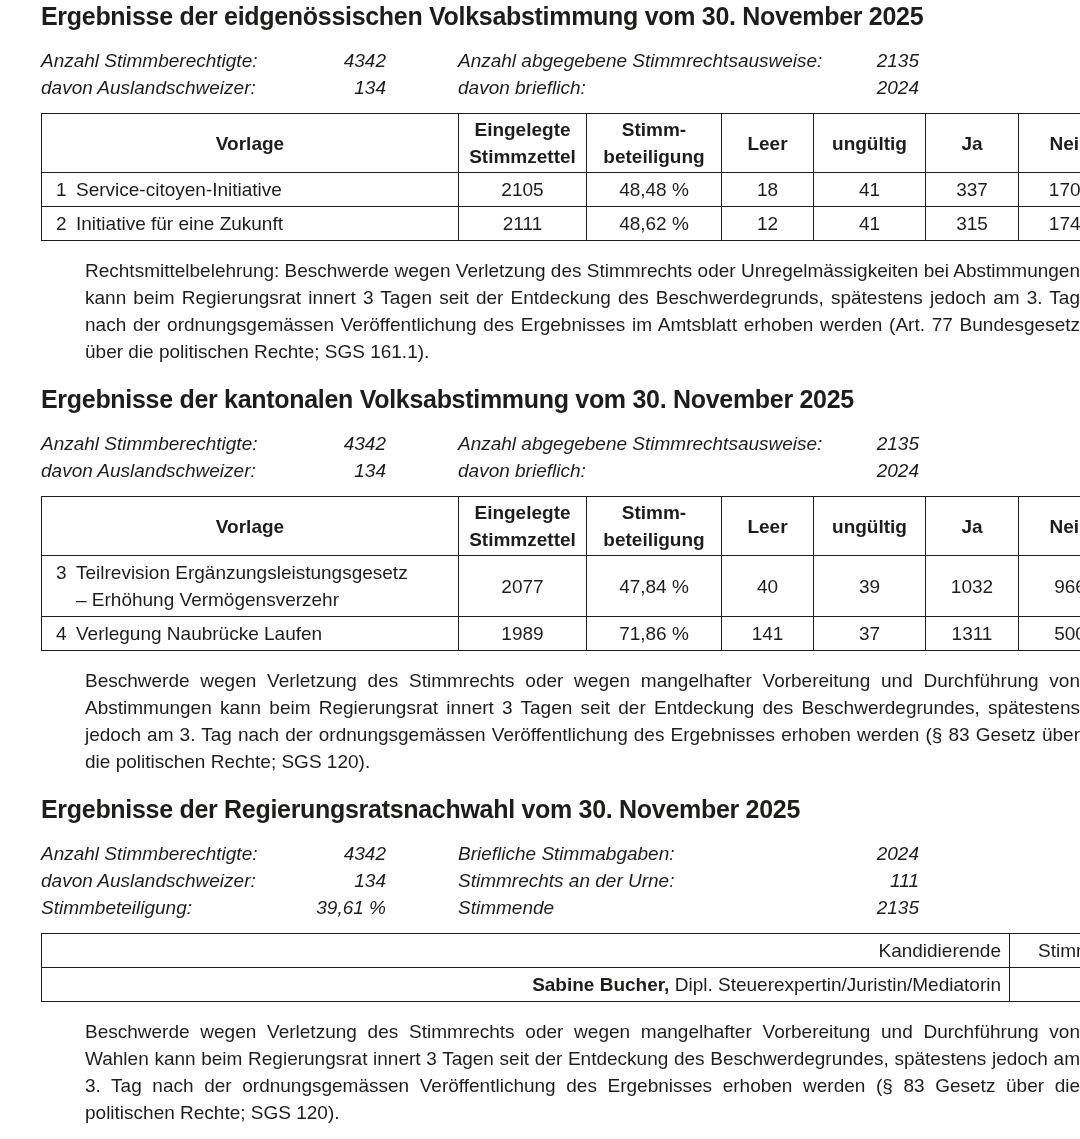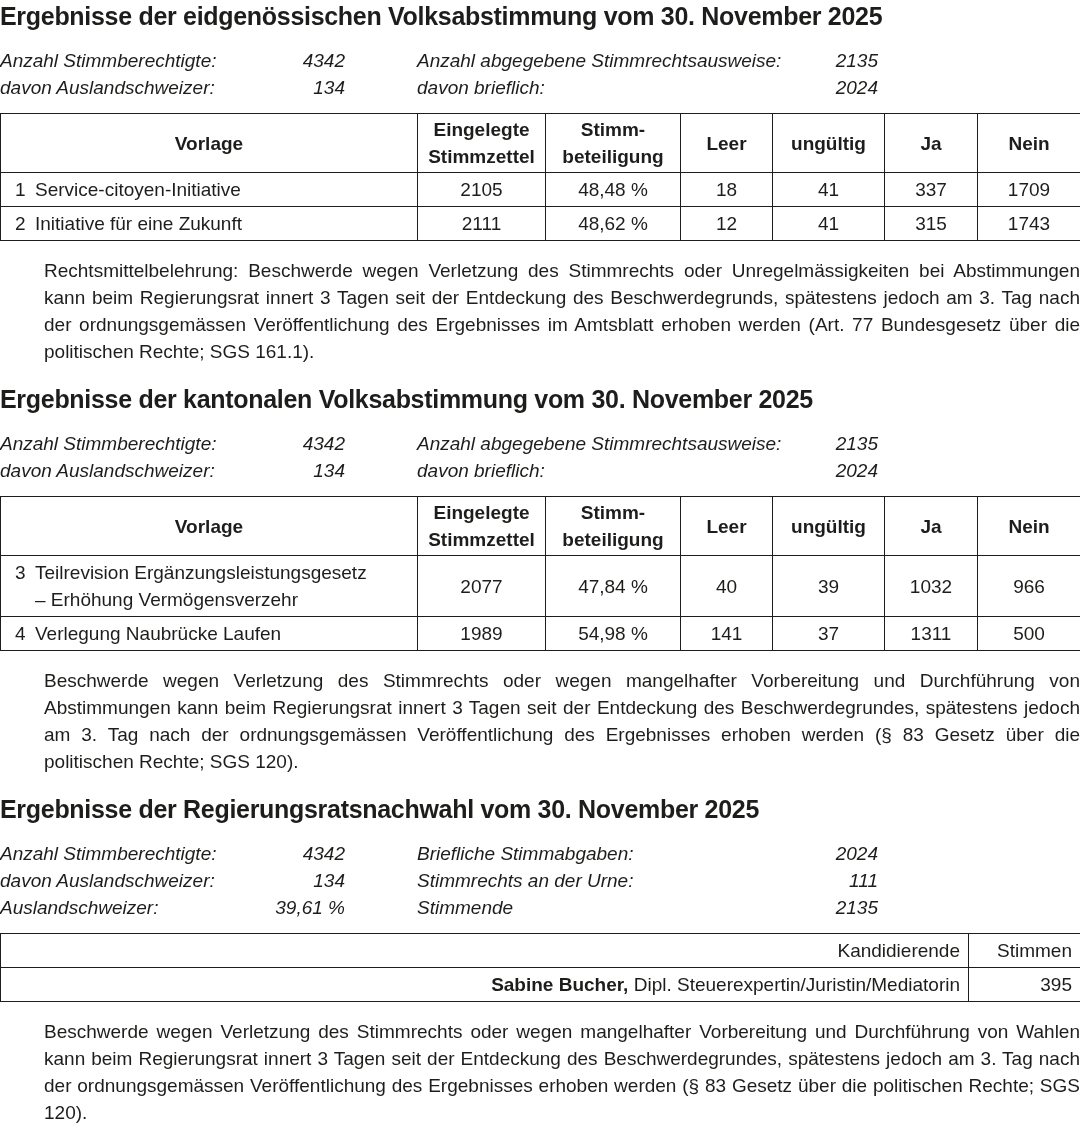--- a/index.html
+++ b/index.html
@@ -7,21 +7,21 @@
   body {
     width: 1080px;
     height: 1139px;
     background: #ffffff;
     color: #1d1d1b;
     font-family: "Liberation Sans", "DejaVu Sans", sans-serif;
     font-size: 19px;
     line-height: 27px;
     overflow: hidden;
   }
-  .page { padding-top: 2px; }
+  .page { padding-top: 2px; margin-left: 41px; }
   h1 {
     font-size: 25px;
     line-height: 28px;
     font-weight: bold;
     margin: 0 0 17px 0;
     letter-spacing: -0.3px;
   }
   section { margin-bottom: 20px; }
 
   
@@ -225,21 +225,21 @@
           <td>966</td>
         </tr>
         <tr>
           <td class="td-vorlage">
             <span class="cellwrap">
               <span class="nr">4</span>
               <span class="vtext">Verlegung Naubrücke Laufen</span>
             </span>
           </td>
           <td>1989</td>
-          <td>54,98 %</td>
+          <td>71,86 %</td>
           <td>141</td>
           <td>37</td>
           <td>1311</td>
           <td>500</td>
         </tr>
       </tbody>
     </table>
 
     <p class="legal">Beschwerde wegen Verletzung des Stimmrechts oder wegen mangelhafter Vorbereitung und Durchführung von Abstimmungen kann beim Regierungsrat innert 3 Tagen seit der Entdeckung des Beschwerdegrundes, spätestens jedoch am 3. Tag nach der ordnungsgemässen Veröffentlichung des Ergebnisses erhoben werden (§ 83 Gesetz über die politischen Rechte; SGS 120).</p>
   </section>
@@ -251,21 +251,21 @@
       <div class="stats-left">
         <div class="stat-row">
           <span class="s-label">Anzahl Stimmberechtigte:</span>
           <span class="s-value">4342</span>
         </div>
         <div class="stat-row">
           <span class="s-label">davon Auslandschweizer:</span>
           <span class="s-value">134</span>
         </div>
         <div class="stat-row">
-          <span class="s-label">Auslandschweizer:</span>
+          <span class="s-label">Stimmbeteiligung:</span>
           <span class="s-value">39,61 %</span>
         </div>
       </div>
       <div class="stats-right">
         <div class="stat-row">
           <span class="s-label">Briefliche Stimmabgaben:</span>
           <span class="s-value">2024</span>
         </div>
         <div class="stat-row">
           <span class="s-label">Stimmrechts an der Urne:</span>

